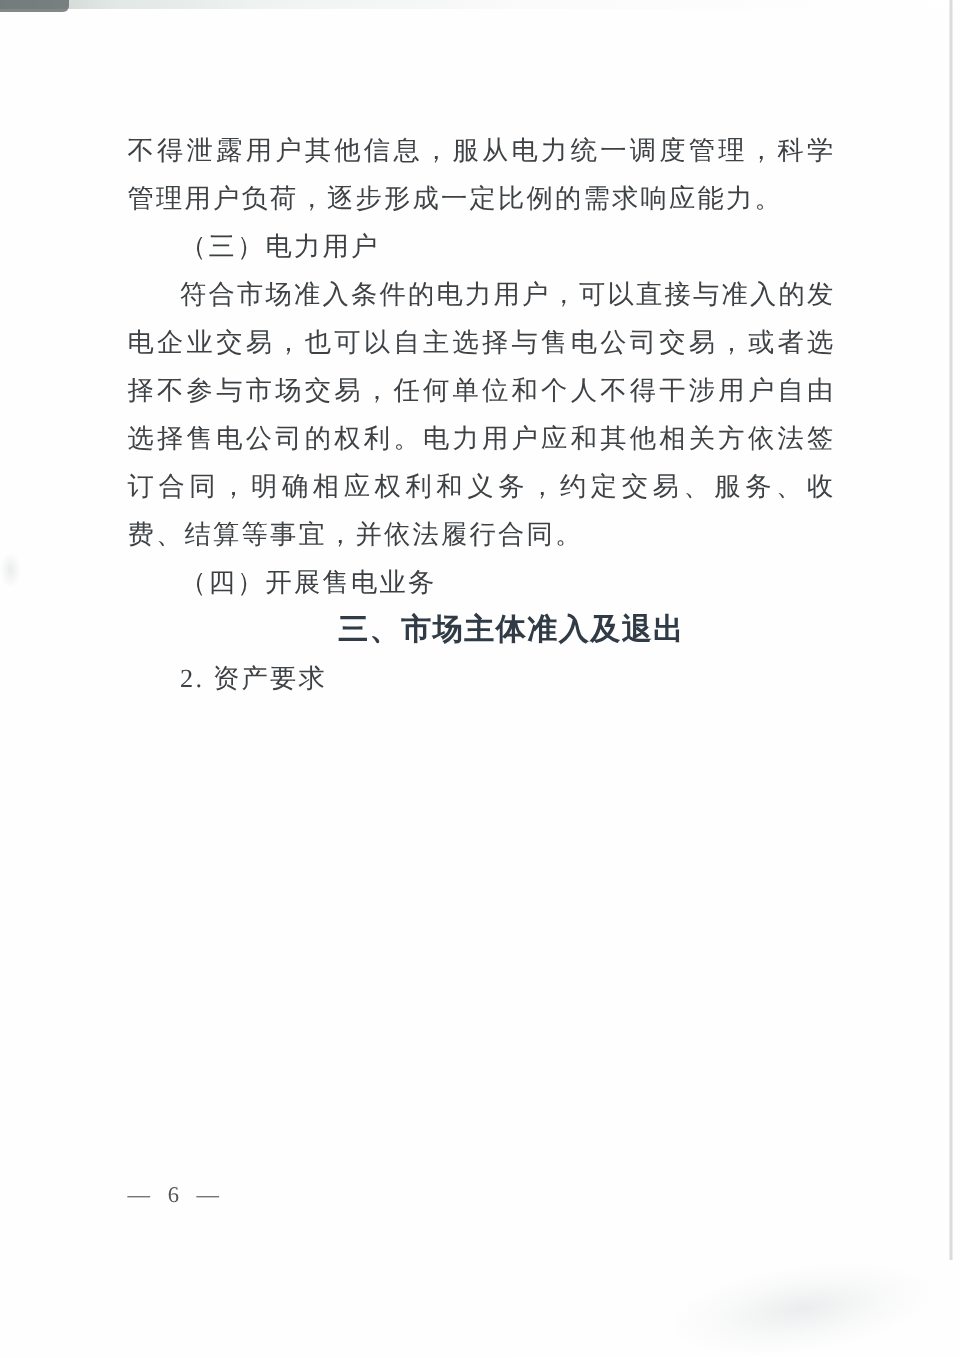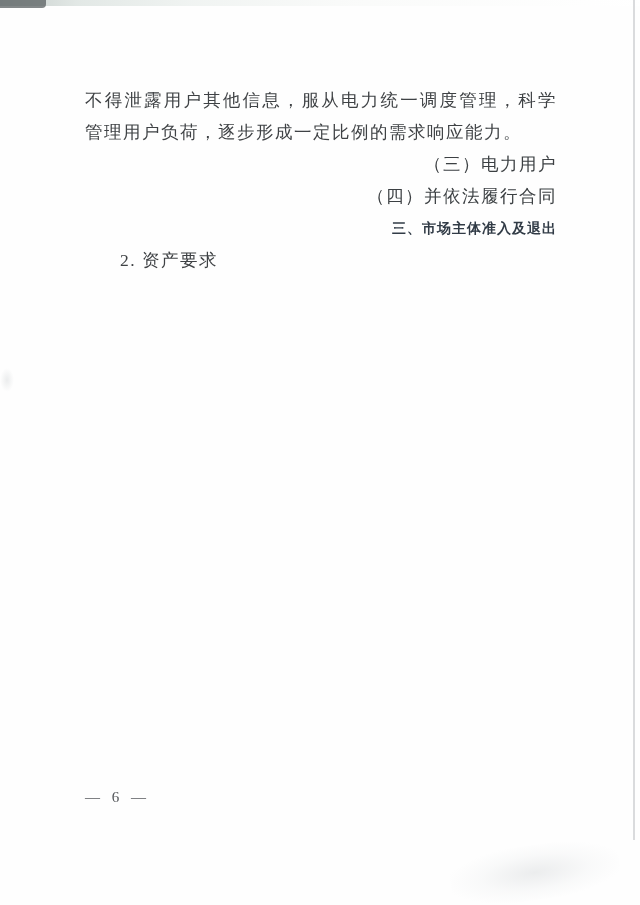--- a/index.html
+++ b/index.html
@@ -63,29 +63,29 @@
     font-size: 17.5px;
     line-height: 32px;
     letter-spacing: 1.5px;
     color: #3f4245;
     text-align: justify;
   }
   .para.indent {
     text-indent: 2em;
   }
   .para.subheading {
-    text-align: right;
+    text-align: left;
     color: #3c4043;
   }
   .para.heading-bold {
     font-family: "Liberation Sans", "DejaVu Sans", sans-serif;
     font-weight: bold;
-    font-size: 14px;
+    font-size: 20px;
     color: #313b46;
-    text-align: right;
+    text-align: center;
     letter-spacing: 1px;
   }
   .page-number {
     position: absolute;
     left: 85px;
     top: 789px;
     font-size: 15px;
     letter-spacing: 4px;
     color: #53565a;
     font-family: "Liberation Serif", "DejaVu Serif", serif;
@@ -98,19 +98,20 @@
 
   <div class="scan-top-band"></div>
   <div class="scan-corner-mark"></div>
   <div class="scan-right-line"></div>
   <div class="scan-smudge-br"></div>
   <div class="scan-smudge-left"></div>
 
   <main class="content" id="doc-body">
       <p class="para body">不得泄露用户其他信息，服从电力统一调度管理，科学管理用户负荷，逐步形成一定比例的需求响应能力。</p>
       <p class="para subheading indent">（三）电力用户</p>
-      <p class="para subheading indent">（四）并依法履行合同</p>
+      <p class="para body indent">符合市场准入条件的电力用户，可以直接与准入的发电企业交易，也可以自主选择与售电公司交易，或者选择不参与市场交易，任何单位和个人不得干涉用户自由选择售电公司的权利。电力用户应和其他相关方依法签订合同，明确相应权利和义务，约定交易、服务、收费、结算等事宜，并依法履行合同。</p>
+      <p class="para subheading indent">（四）开展售电业务</p>
       <p class="para heading-bold indent">三、市场主体准入及退出</p>
       <p class="para body indent">2. 资产要求</p>
     </main>
 
   <div class="page-number">— 6 —</div>
 </div>
 
 </body></html>

